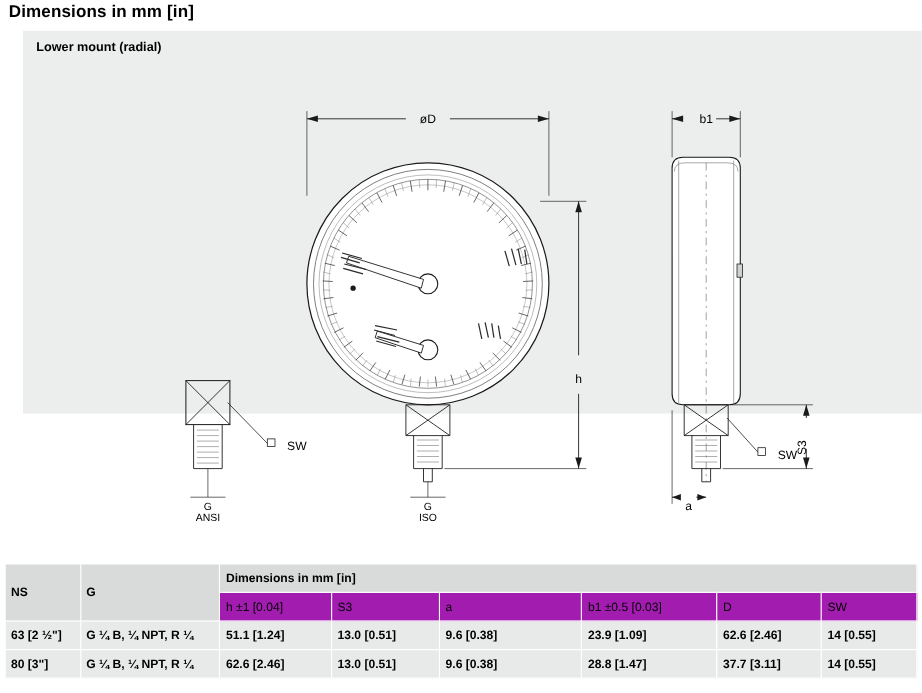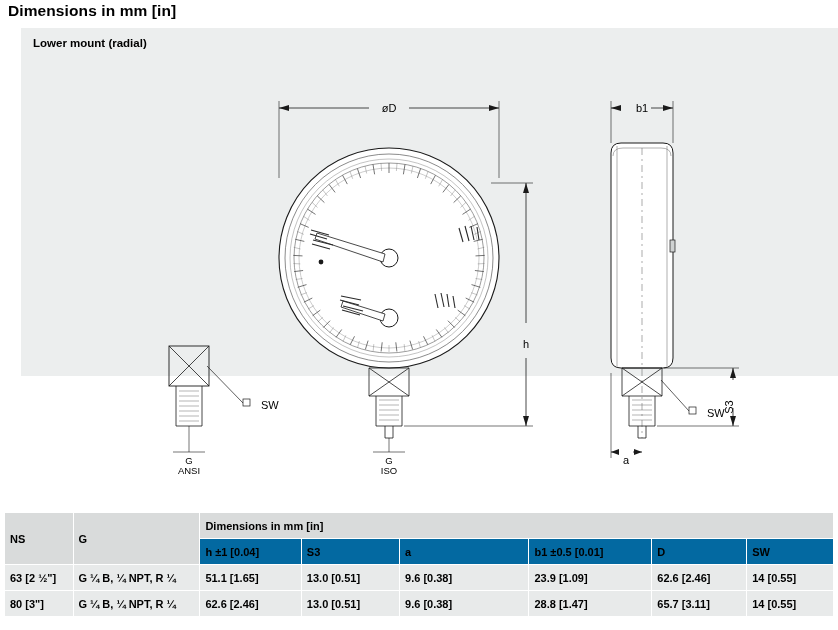--- a/index.html
+++ b/index.html
@@ -75,22 +75,22 @@
     text-align: left;
     vertical-align: middle;
     font-weight: bold;
   }
   .spec-table .hdr {
     background: #d9dbdb;
     font-weight: bold;
     height: 19px;
   }
   .spec-table .hdr2 {
-    background: #0369a1;
-    font-weight: bold;
+    background: #a21caf;
+    font-weight: normal;
     height: 19px;
   }
   .spec-table .datarow td {
     background: #e8eaea;
     height: 19px;
   }
   .spec-table .datarow td.ns {
     font-weight: bold;
   }
   .c-ns { width: 66px; }
@@ -366,40 +366,40 @@
     <tbody>
       <tr>
         <th class="hdr c-ns" rowspan="2">NS</th>
         <th class="hdr c-g" rowspan="2">G</th>
         <th class="hdr" colspan="6">Dimensions in mm [in]</th>
       </tr>
       <tr>
         <th class="hdr2 c-h">h ±1 [0.04]</th>
         <th class="hdr2 c-s3">S3</th>
         <th class="hdr2 c-a">a</th>
-        <th class="hdr2 c-b1">b1 ±0.5 [0.01]</th>
+        <th class="hdr2 c-b1">b1 ±0.5 [0.03]</th>
         <th class="hdr2 c-d">D</th>
         <th class="hdr2 c-sw">SW</th>
       </tr>
       <tr class="datarow">
         <td class="ns">63 [2 ½"]</td>
         <td>G ¼ B, ¼ NPT, R ¼</td>
-        <td>51.1 [1.65]</td>
+        <td>51.1 [1.24]</td>
         <td>13.0 [0.51]</td>
         <td>9.6 [0.38]</td>
         <td>23.9 [1.09]</td>
         <td>62.6 [2.46]</td>
         <td>14 [0.55]</td>
       </tr>
       <tr class="datarow">
         <td class="ns">80 [3"]</td>
         <td>G ¼ B, ¼ NPT, R ¼</td>
         <td>62.6 [2.46]</td>
         <td>13.0 [0.51]</td>
         <td>9.6 [0.38]</td>
         <td>28.8 [1.47]</td>
-        <td>65.7 [3.11]</td>
+        <td>37.7 [3.11]</td>
         <td>14 [0.55]</td>
       </tr>
     </tbody>
   </table>
 
 </div>
 
 </body></html>

